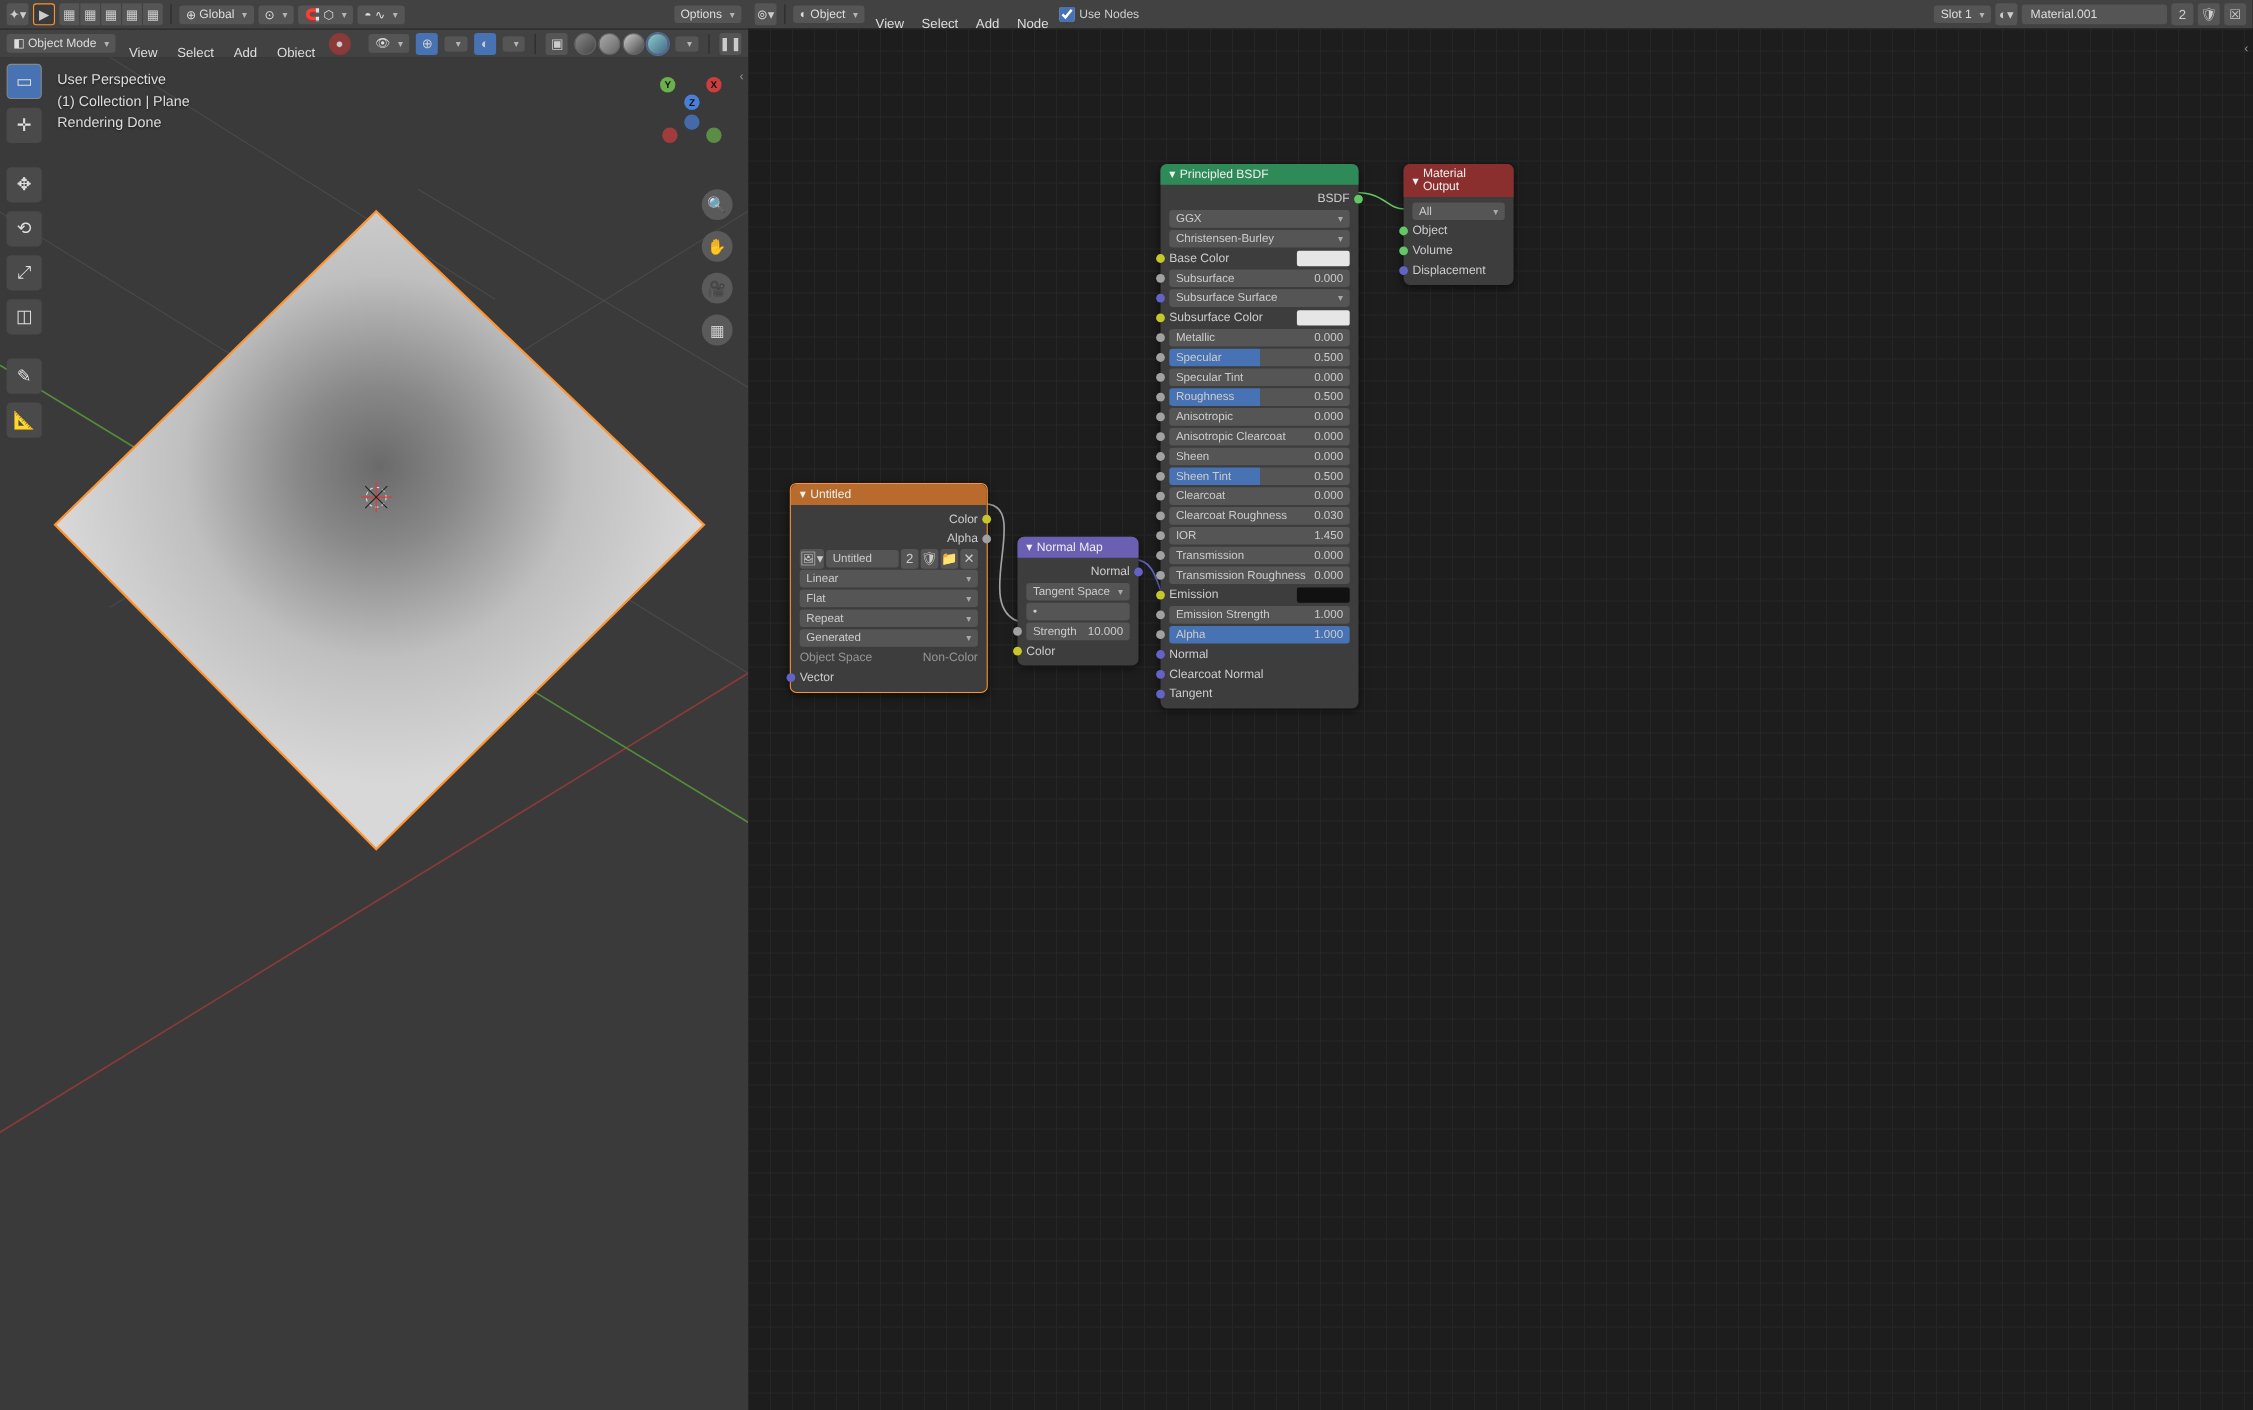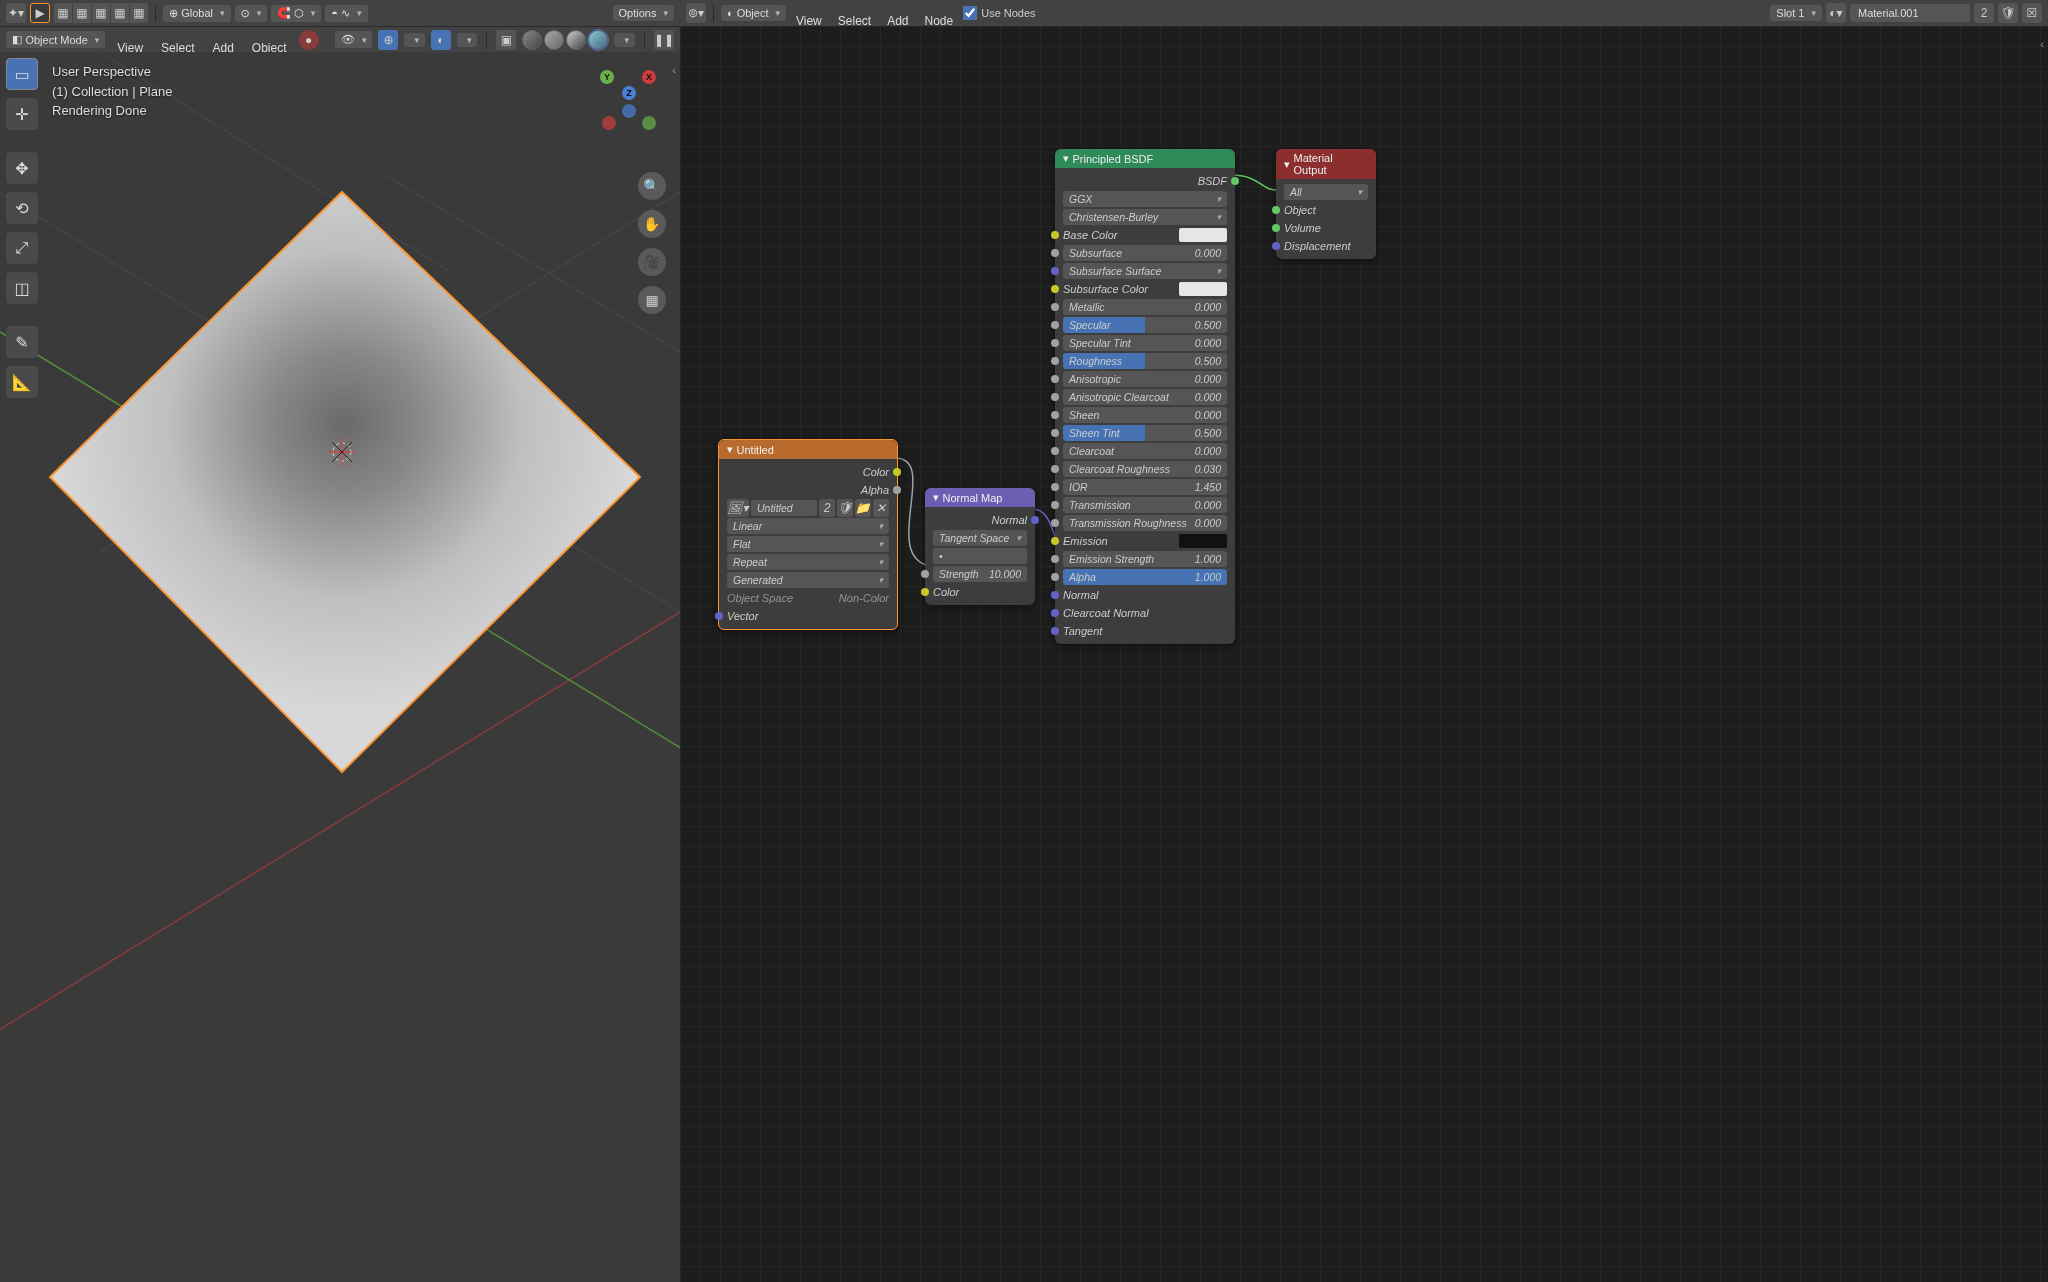--- a/index.html
+++ b/index.html
@@ -16,39 +16,39 @@
 .tool { width:32px; height:32px; background:#4a4a4a; border-radius:4px; display:flex;align-items:center;justify-content:center;cursor:pointer;font-size:16px;color:#ddd; }
 .tool.active { background:#4772b3; border:1px solid #888; }
 .overlay-text { position:absolute; left:52px; top:10px; color:#ddd; font-size:13px; line-height:1.5; text-shadow:0 1px 2px #0008; }
 .gizmo-area { position:absolute; right:18px; top:10px; }
 .side-icons { position:absolute; right:14px; top:120px; display:flex; flex-direction:column; gap:10px; }
 .side-icon{ width:28px;height:28px;background:#5a5a5a;border-radius:14px;display:flex;align-items:center;justify-content:center;cursor:pointer;font-size:14px; }
 .node-editor { flex:1; position:relative; background:#1d1d1d; background-image:linear-gradient(#262626 1px,transparent 1px),linear-gradient(90deg,#262626 1px,transparent 1px); background-size:20px 20px; overflow:hidden; }
 .node { position:absolute; background:#3d3d3d; border-radius:6px; box-shadow:0 2px 8px #0008; font-size:11px; }
 .node-hdr { padding:3px 8px; border-radius:6px 6px 0 0; color:#eee; font-size:11px; display:flex; align-items:center; gap:4px; }
 .node-body { padding:4px 0; }
-.node-row { display:flex; align-items:center; height:18px; padding:0 8px; position:relative;font-style:italic; }
+.node-row { display:flex; align-items:center; height:18px; padding:0 8px; position:relative; }
 .node-row.out { justify-content:flex-end; }
 .socket { width:8px; height:8px; border-radius:50%; position:absolute; top:5px; }
 .socket.in{ left:-4px; }
 .socket.out{ right:-4px; }
 .sk-shader{ background:#63c763; }
 .sk-color{ background:#c7c729; }
 .sk-float{ background:#a1a1a1; }
 .sk-vector{ background:#6363c7; }
 .node-field { background:#555; border-radius:3px; padding:2px 6px; flex:1; display:flex; justify-content:space-between; align-items:center; font-size:10.5px; }
 .node-field.slider50 { background:linear-gradient(90deg,#4772b3 50%,#555 50%); }
 .node-field.full { background:#4772b3; }
 .swatch { width:48px; height:14px; border-radius:2px; }
 .chev::after { content:"▾"; font-size:9px; opacity:.7; margin-left:4px; }
 svg.viewport-svg { position:absolute; inset:0; width:100%; height:100%; }
 .navgizmo { position:relative; width:64px; height:64px; }
 .navball { position:absolute; width:14px; height:14px; border-radius:50%; font-size:9px; display:flex;align-items:center;justify-content:center;color:#111;font-weight:bold; }
 input[type=checkbox]{ width:14px;height:14px; accent-color:#4772b3; }
-.mat-name { background:#555; border:none; color:#ddd; padding:3px 8px; border-radius:3px; width:120px; font-size:11px; }
+.mat-name { background:#555; border:none; color:#ddd; padding:3px 8px; border-radius:3px; width:132px; font-size:11px; }
 .shading-row { display:flex; gap:2px; align-items:center; }
 .shade-ball { width:20px;height:20px;border-radius:50%;cursor:pointer;border:1px solid #666; }
 .spacer{flex:1;}
 .sep{width:1px;height:18px;background:#2a2a2a;margin:0 3px;}
 </style>
 </head>
 <body>
 
 <div class="left-panel">
   <div class="header1">

